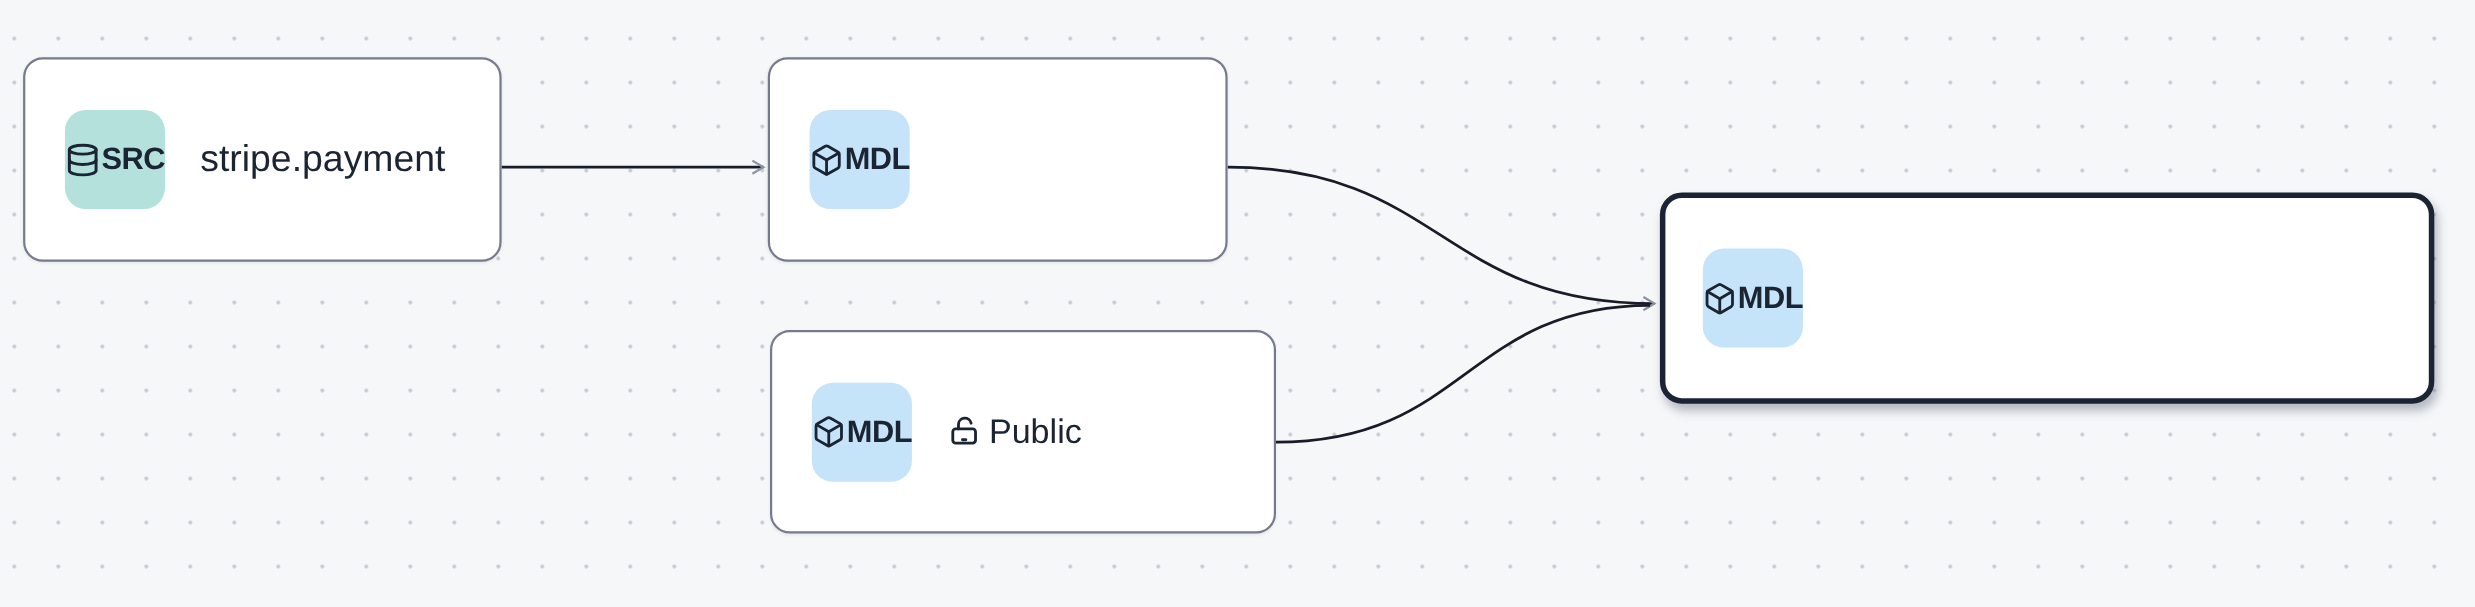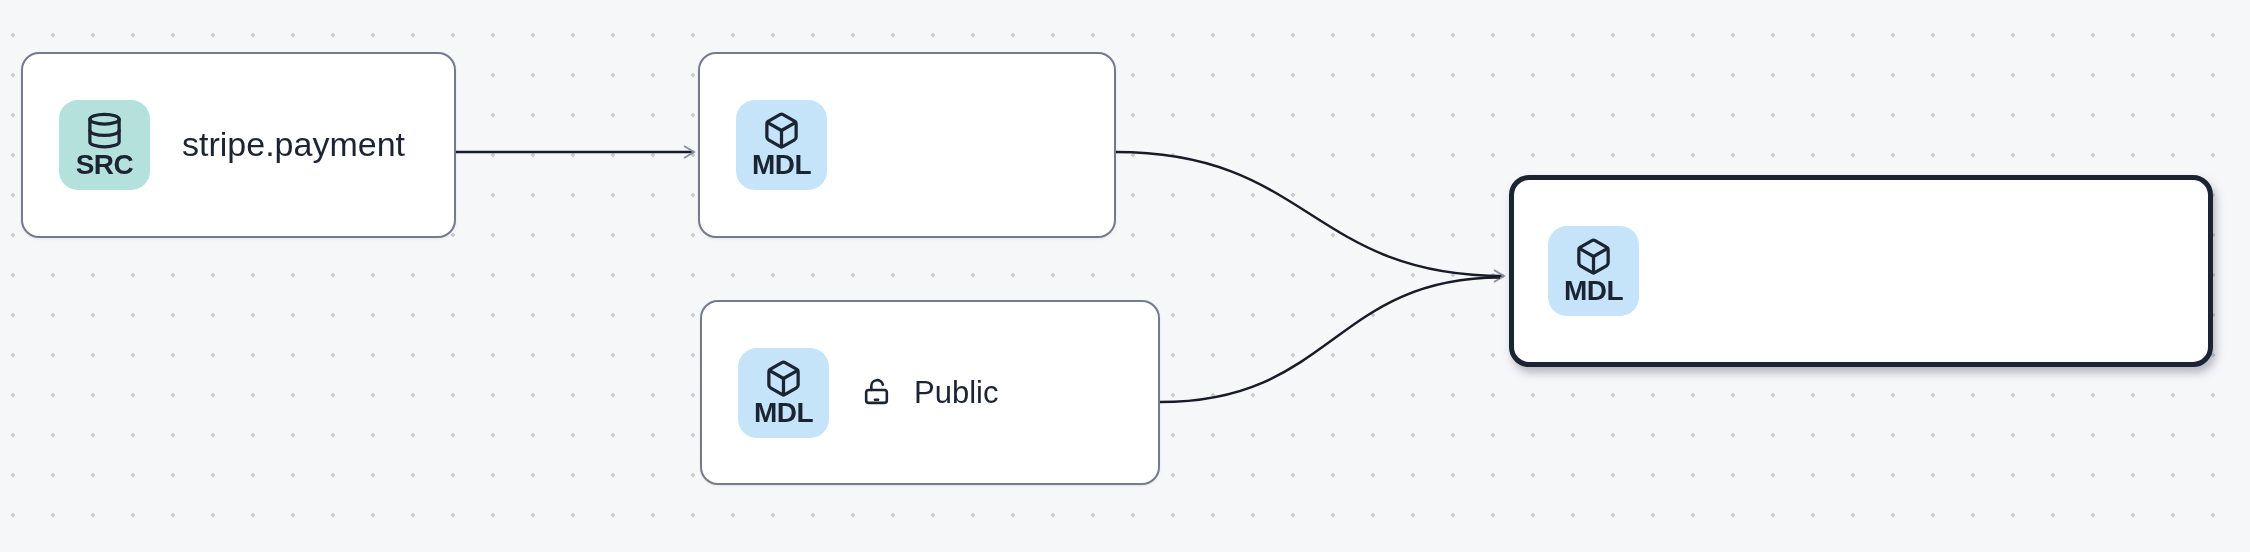--- a/index.html
+++ b/index.html
@@ -48,21 +48,21 @@
   .n1 { left: 21px;   top: 52px;  width: 435px; height: 186px; }
   .n2 { left: 698px;  top: 52px;  width: 418px; height: 186px; }
   .n3 { left: 700px;  top: 300px; width: 460px; height: 185px; }
   .n4 { left: 1509px; top: 175px; width: 704px; height: 192px; }
 
   .badge {
     width: 91px; height: 90px;
     flex: 0 0 91px;
     border-radius: 19px;
     display: flex;
-    flex-direction: column;
+    flex-direction: row;
     align-items: center;
     justify-content: center;
     gap: 1px;
     color: #1b2433;
   }
   .badge-src { background: #b5e1dd; }
   .badge-mdl { background: #c6e4f9; text-align: right; }
   .badge svg { width: 39px; height: 39px; stroke: #1b2433; }
   .badge-label {
     font-size: 28px;
@@ -76,21 +76,21 @@
   .node-title {
     font-size: 34px;
     font-weight: 500;
     color: #1b2433;
     line-height: 1.15;
     white-space: nowrap;
   }
   .node-access {
     display: flex;
     align-items: center;
-    gap: 22px;
+    gap: 7px;
     color: #1b2433;
   }
   .node-access svg { width: 31px; height: 31px; stroke: #1b2433; }
   .access-label { font-size: 31px; font-weight: 400; line-height: 1; }
 </style>
 </head>
 <body>
 
 <div class="canvas">
 

